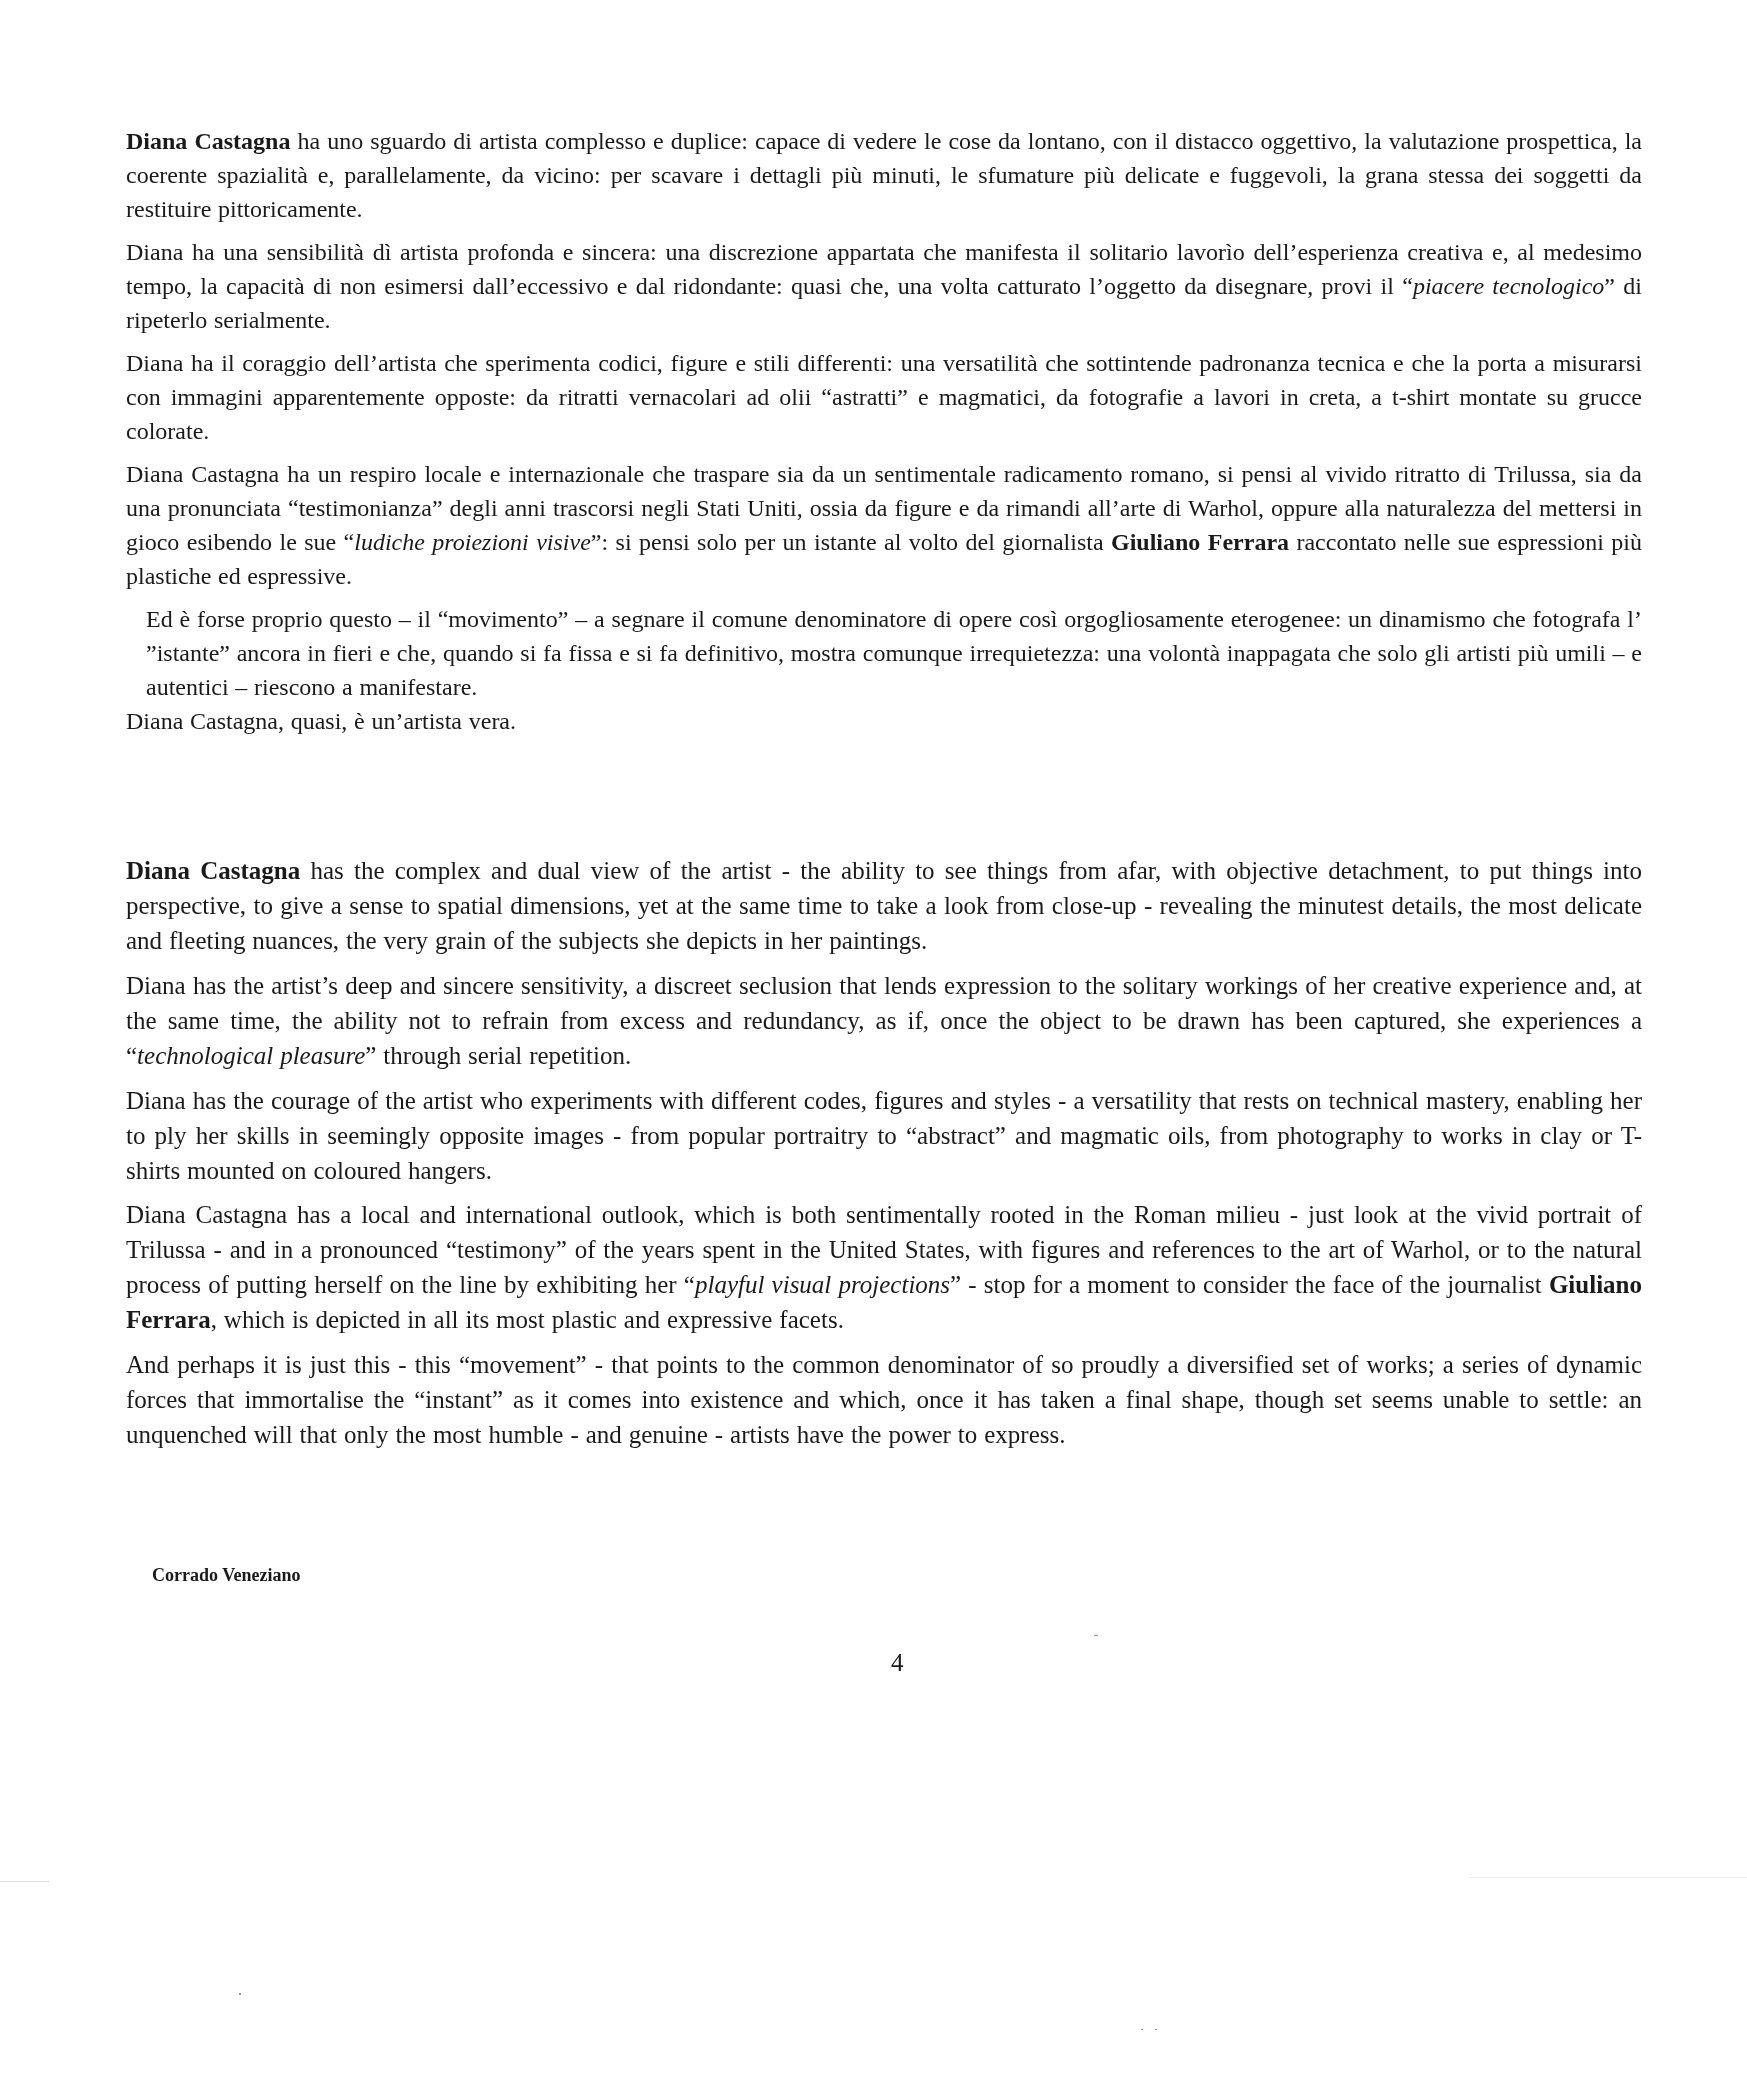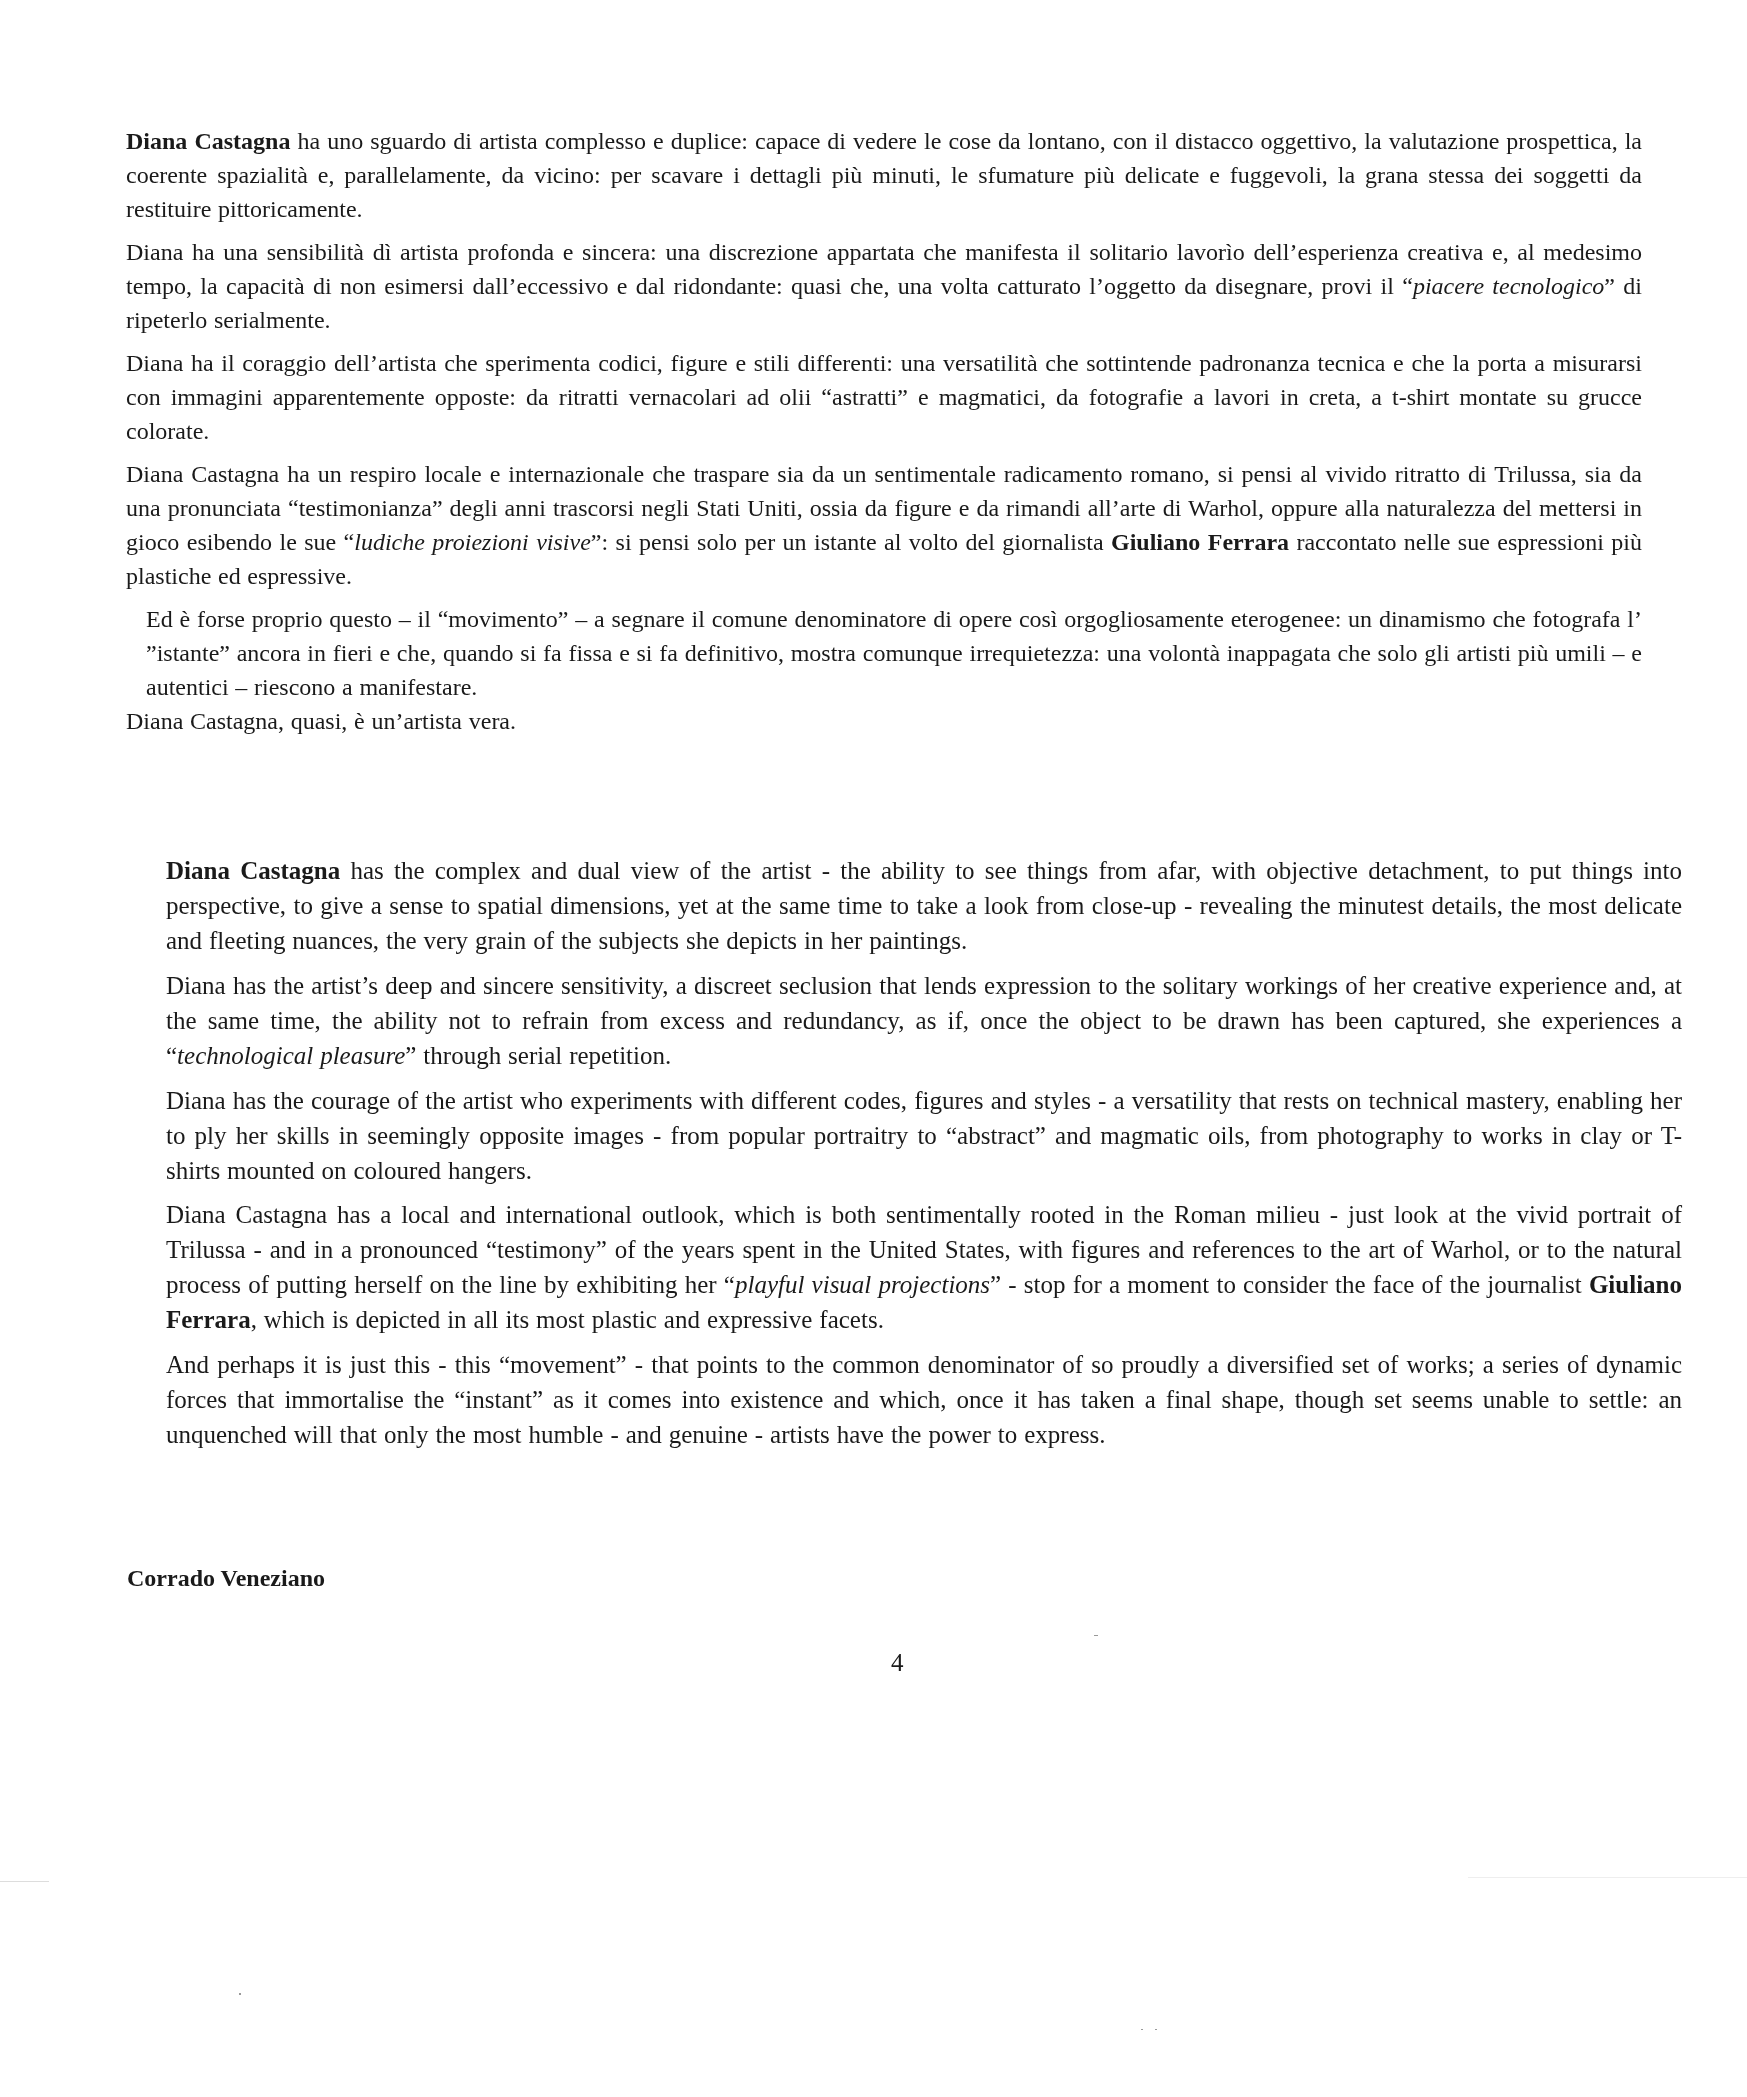--- a/index.html
+++ b/index.html
@@ -1,25 +1,25 @@
 <!DOCTYPE html>
 <html style="font-size:11.2px"><head>
 <meta charset="utf-8">
 <style>
   html, body { margin: 0; padding: 0; background: #ffffff; }
   body { width: 1748px; height: 2097px; position: relative; overflow: hidden; font-family: "Liberation Serif", "DejaVu Serif", serif; color: #1a1a1a; }
   .section { position: absolute; left: 126px; width: 1516px; }
   .it { top: 124px; }
-  .en { top: 853px; margin-left: 40px; }
+  .en { top: 853px; }
   p.par { margin: 0 0 9px 0; font-size: 24px; line-height: 34px; text-align: justify; text-align-last: left; word-spacing: 0.7px; }
   .en p.par { font-size: 25px; line-height: 35px; margin-bottom: 9.8px; }
   p.tight { margin-bottom: 0; margin-left: 20px; }
   b { font-weight: bold; }
   i.em { font-style: italic; font-weight: normal; }
-  .sig { position: absolute; left: 127px; top: 1565px; font-size: 24px; font-weight: bold; }
+  .sig { position: absolute; left: 152px; top: 1565px; font-size: 18px; font-weight: bold; }
   .pagenum { position: absolute; left: 891px; top: 1649px; font-size: 25px; }
   .speck { position: absolute; background: #999; }
 </style>
 </head>
 <body>
 
 <div class="section it">
   <p class="par"><b>Diana Castagna</b><span> ha uno sguardo di artista complesso e duplice: capace di vedere le cose da lontano, con il distacco oggettivo, la valutazione prospettica, la coerente spazialità e, parallelamente, da vicino: per scavare i dettagli più minuti, le sfumature più delicate e fuggevoli, la grana stessa dei soggetti da restituire pittoricamente.</span></p>
   <p class="par"><span>Diana ha una sensibilità dì artista profonda e sincera: una discrezione appartata che manifesta il solitario lavorìo dell’esperienza creativa e, al medesimo tempo, la capacità di non esimersi dall’eccessivo e dal ridondante: quasi che, una volta catturato l’oggetto da disegnare, provi il “</span><i class="em">piacere tecnologico</i><span>” di ripeterlo serialmente.</span></p>
   <p class="par">Diana ha il coraggio dell’artista che sperimenta codici, figure e stili differenti: una versatilità che sottintende padronanza tecnica e che la porta a misurarsi con immagini apparentemente opposte: da ritratti vernacolari ad olii “astratti” e magmatici, da fotografie a lavori in creta, a t-shirt montate su grucce colorate.</p>

